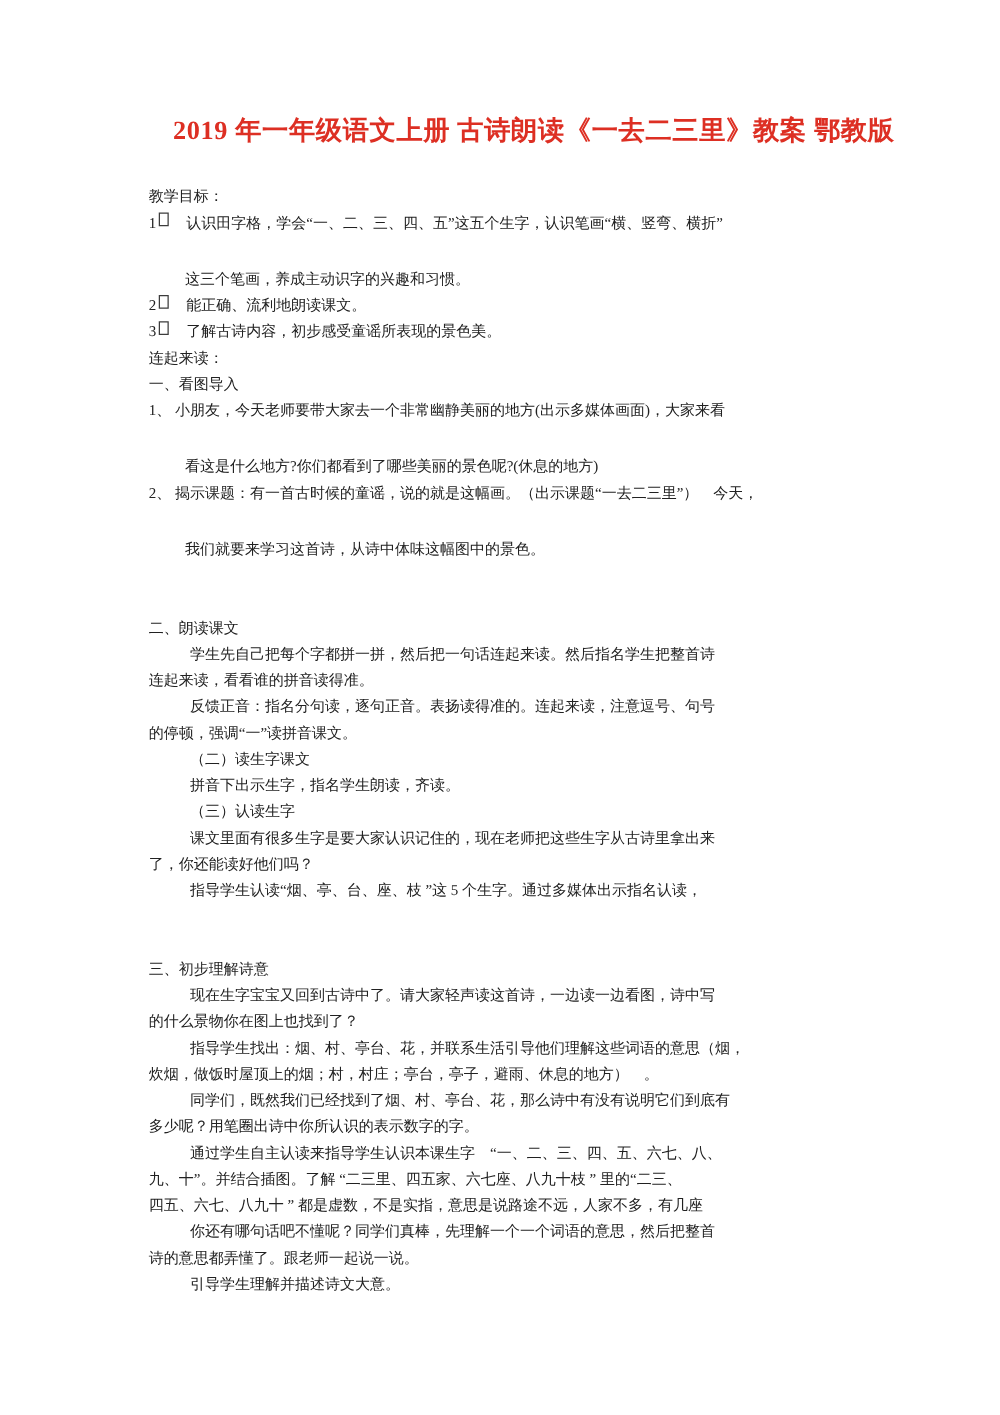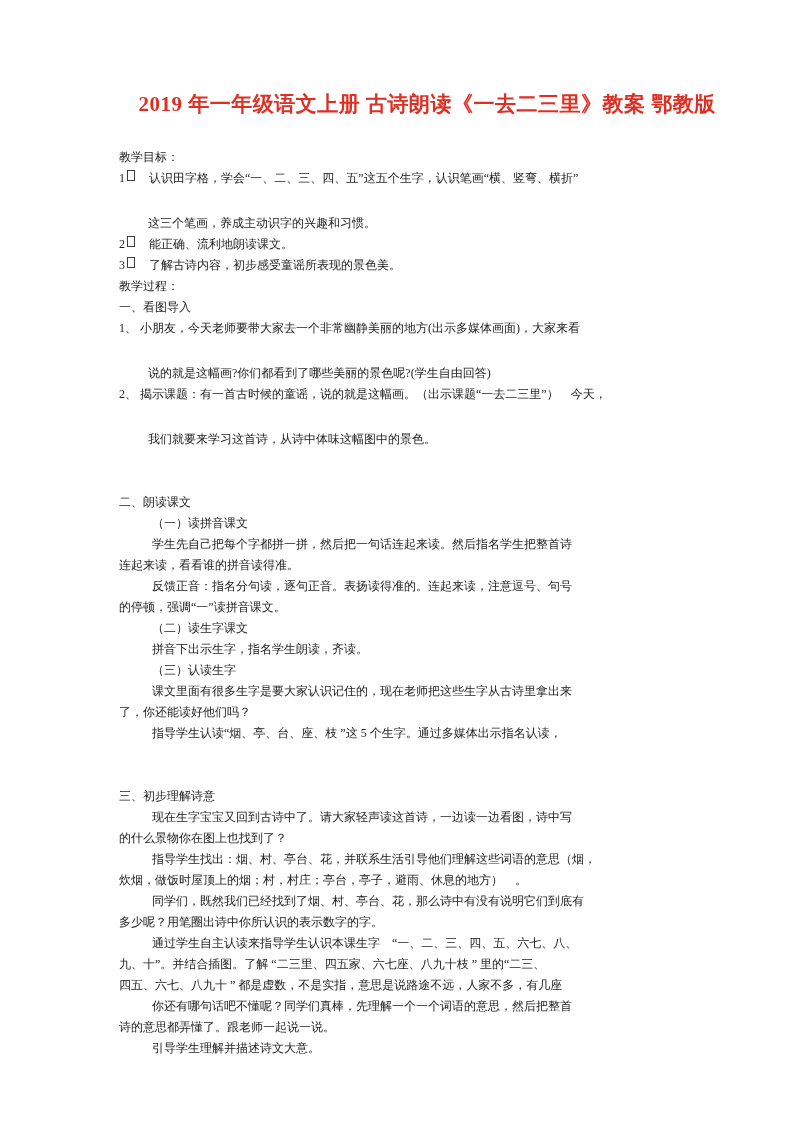--- a/index.html
+++ b/index.html
@@ -54,32 +54,31 @@
 
   <div class="lines">
 
     <div class="ln">教学目标：</div>
 
     <div class="ln"><span class="num"><span>1</span><span class="tofu"></span></span><span>认识田字格，学会“一、二、三、四、五”这五个生字，认识笔画“横、竖弯、横折”</span></div>
     <div class="ln cont">这三个笔画，养成主动识字的兴趣和习惯。</div>
     <div class="ln"><span class="num"><span>2</span><span class="tofu"></span></span><span>能正确、流利地朗读课文。</span></div>
     <div class="ln"><span class="num"><span>3</span><span class="tofu"></span></span><span>了解古诗内容，初步感受童谣所表现的景色美。</span></div>
 
-    <div class="ln">教学过程：</div>
+    <div class="ln">连起来读：</div>
     <div class="ln">一、看图导入</div>
     <div class="ln">1、 小朋友，今天老师要带大家去一个非常幽静美丽的地方(出示多媒体画面)，大家来看</div>
-    <div class="ln cont">说的就是这幅画?你们都看到了哪些美丽的景色呢?(学生自由回答)</div>
+    <div class="ln cont">看这是什么地方?你们都看到了哪些美丽的景色呢?(休息的地方)</div>
     <div class="ln">2、 揭示课题：有一首古时候的童谣，说的就是这幅画。（出示课题“一去二三里”）　今天，</div>
     <div class="ln cont">我们就要来学习这首诗，从诗中体味这幅图中的景色。</div>
 
     <div class="ln sp"></div>
     <div class="ln sp"></div>
 
     <div class="ln">二、朗读课文</div>
-    <div class="ln ind">（一）读拼音课文</div>
     <div class="ln ind">学生先自己把每个字都拼一拼，然后把一句话连起来读。然后指名学生把整首诗</div>
     <div class="ln">连起来读，看看谁的拼音读得准。</div>
     <div class="ln ind">反馈正音：指名分句读，逐句正音。表扬读得准的。连起来读，注意逗号、句号</div>
     <div class="ln">的停顿，强调“一”读拼音课文。</div>
     <div class="ln ind">（二）读生字课文</div>
     <div class="ln ind">拼音下出示生字，指名学生朗读，齐读。</div>
     <div class="ln ind">（三）认读生字</div>
     <div class="ln ind">课文里面有很多生字是要大家认识记住的，现在老师把这些生字从古诗里拿出来</div>
     <div class="ln">了，你还能读好他们吗？</div>
     <div class="ln ind">指导学生认读“烟、亭、台、座、枝 ”这 5 个生字。通过多媒体出示指名认读，</div>

